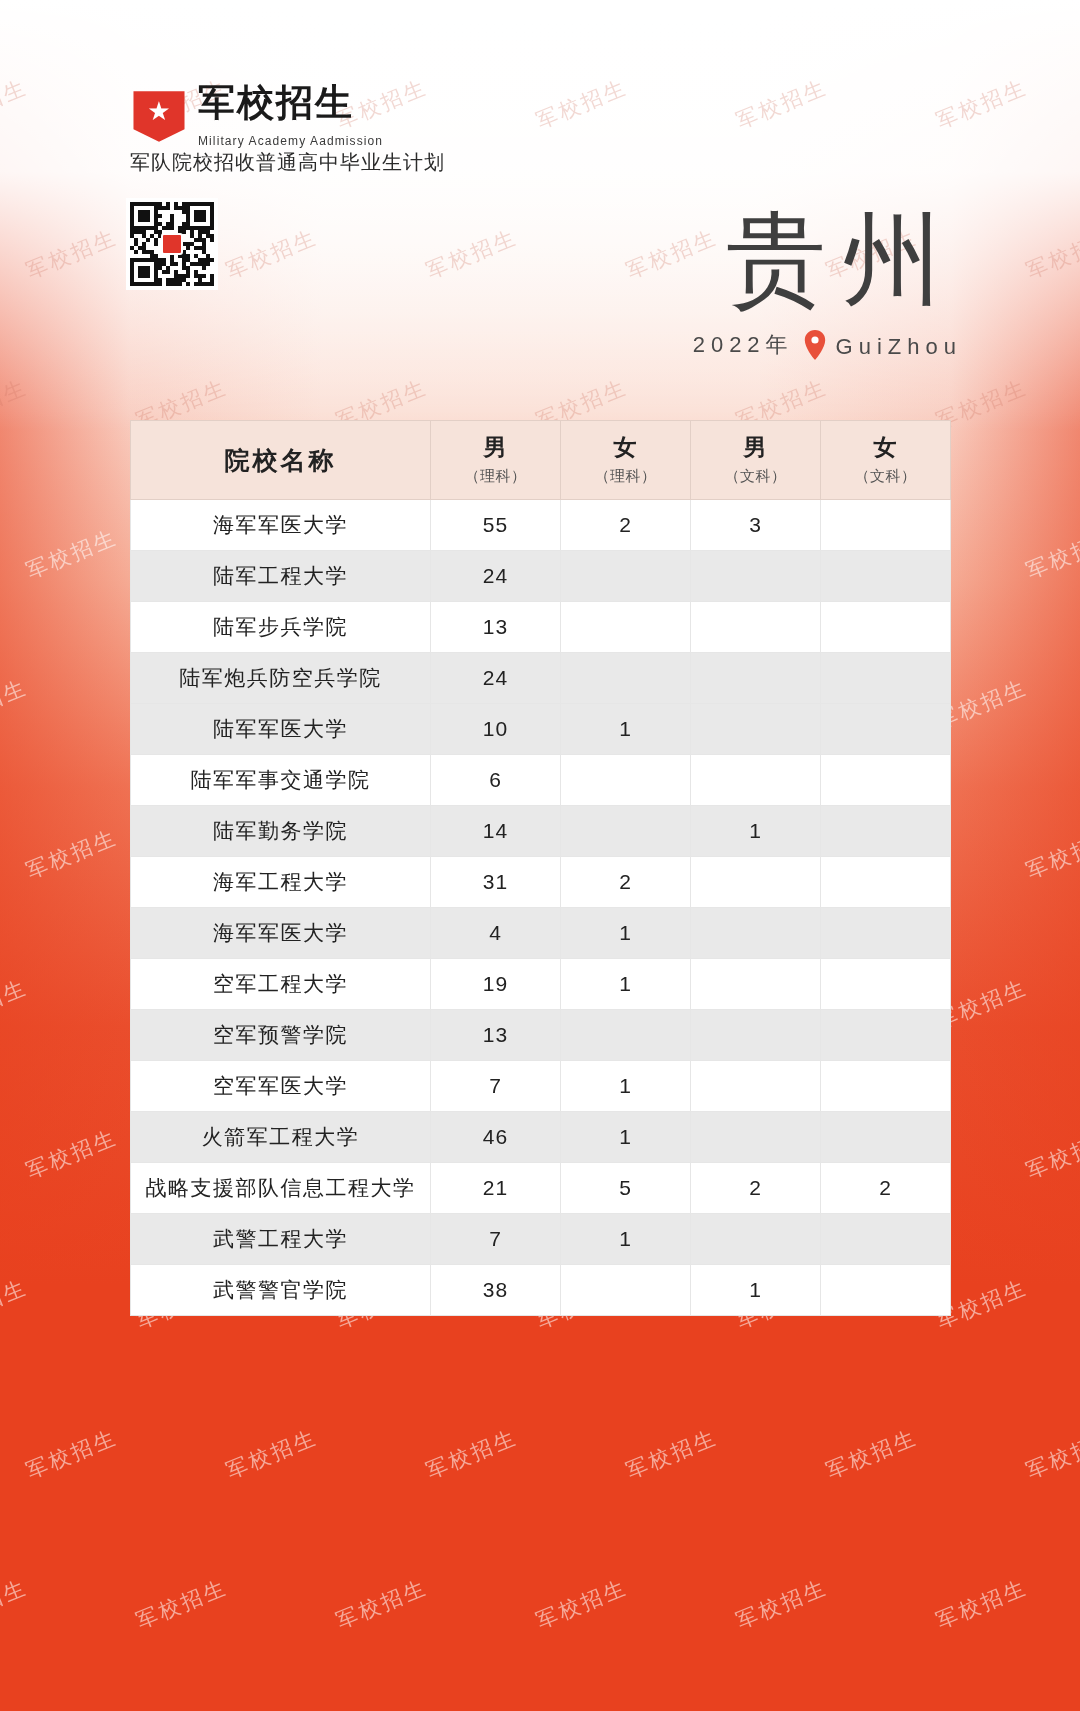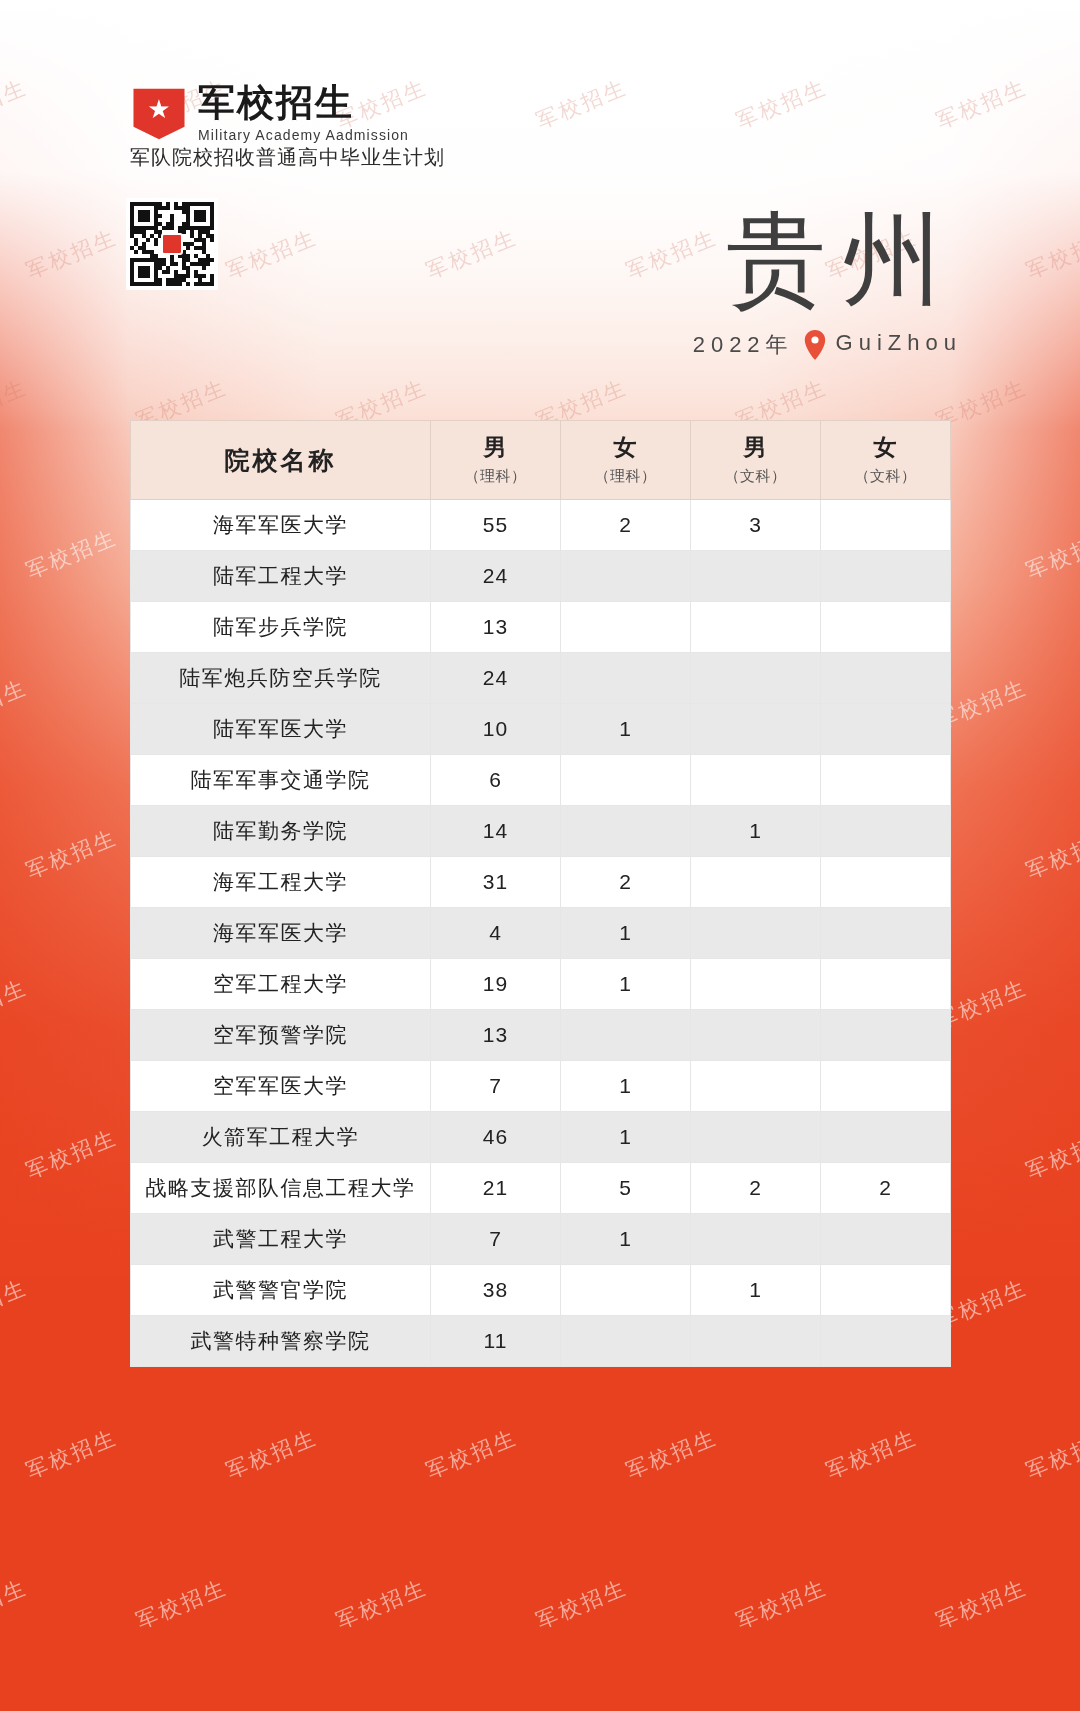--- a/index.html
+++ b/index.html
@@ -120,24 +120,24 @@
     justify-content: center;
   }
   .logo-cn {
     font-size: 37px;
     font-weight: bold;
     letter-spacing: 2px;
     color: #1a1a1a;
     line-height: 1.05;
   }
   .logo-en {
-    font-size: 14px;
+    font-size: 12px;
     letter-spacing: 1.1px;
     color: #3a3a3a;
-    margin-top: 4px;
+    margin-top: 11px;
   }
   .header-sub {
     margin-top: 1px;
     font-size: 20px;
     letter-spacing: 1px;
     color: #2b2b2b;
   }
 
   
   .qr {
@@ -182,21 +182,21 @@
     font-size: 100px;
     font-weight: normal;
     letter-spacing: 16px;
     color: #3f3f3f;
     line-height: 1;
     padding-right: 4px;
   }
   .province-meta {
     margin-top: 20px;
     display: flex;
-    align-items: flex-start;
+    align-items: flex-end;
     justify-content: flex-end;
     gap: 10px;
     font-size: 22px;
     letter-spacing: 6px;
     color: #4a4a4a;
   }
   .pin {
     position: relative;
     width: 22px;
     height: 30px;
@@ -952,25 +952,18 @@
               <td></td>
               <td></td>
             </tr>
             <tr>
               <td class="name">武警警官学院</td>
               <td>38</td>
               <td></td>
               <td>1</td>
               <td></td>
             </tr>
-            <tr class="alt">
-              <td class="name">武警特种警察学院</td>
-              <td>11</td>
-              <td></td>
-              <td></td>
-              <td></td>
-            </tr>
           </tbody>
       </table>
     </div>
 
   </div>
 </div>
 
 </body></html>

